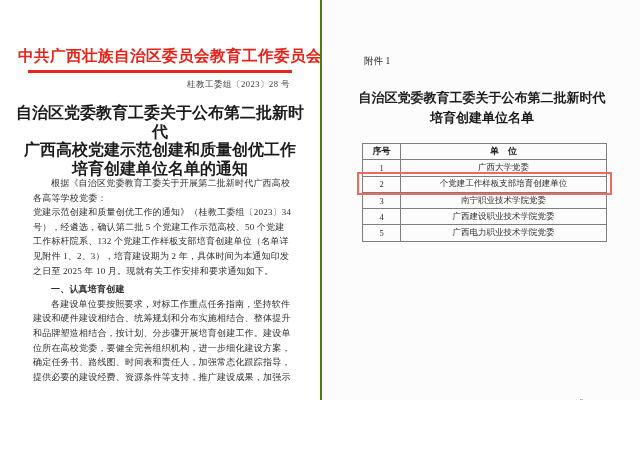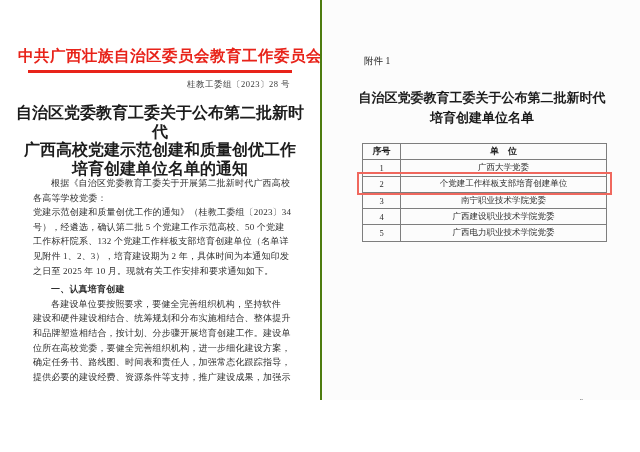--- a/index.html
+++ b/index.html
@@ -81,21 +81,21 @@
 
     <div class="doc-body">
       <div class="line indent">根据《自治区党委教育工委关于开展第二批新时代广西高校</div>
       <div class="line">各高等学校党委：</div>
       <div class="line">党建示范创建和质量创优工作的通知》（桂教工委组〔2023〕34</div>
       <div class="line">号），经遴选，确认第二批 5 个党建工作示范高校、50 个党建</div>
       <div class="line">工作标杆院系、132 个党建工作样板支部培育创建单位（名单详</div>
       <div class="line">见附件 1、2、3），培育建设期为 2 年，具体时间为本通知印发</div>
       <div class="line">之日至 2025 年 10 月。现就有关工作安排和要求通知如下。</div>
       <div class="line indent section-heading">一、认真培育创建</div>
-      <div class="line indent">各建设单位要按照要求，要健全完善组织机构，坚持软件</div>
+      <div class="line indent">各建设单位要按照要求，对标工作重点任务指南，坚持软件</div>
       <div class="line">建设和硬件建设相结合、统筹规划和分布实施相结合、整体提升</div>
       <div class="line">和品牌塑造相结合，按计划、分步骤开展培育创建工作。建设单</div>
       <div class="line">位所在高校党委，要健全完善组织机构，进一步细化建设方案，</div>
       <div class="line">确定任务书、路线图、时间表和责任人，加强常态化跟踪指导，</div>
       <div class="line">提供必要的建设经费、资源条件等支持，推广建设成果，加强示</div>
     </div>
 
     <div class="red-line-bottom"></div>
   </div>
 

